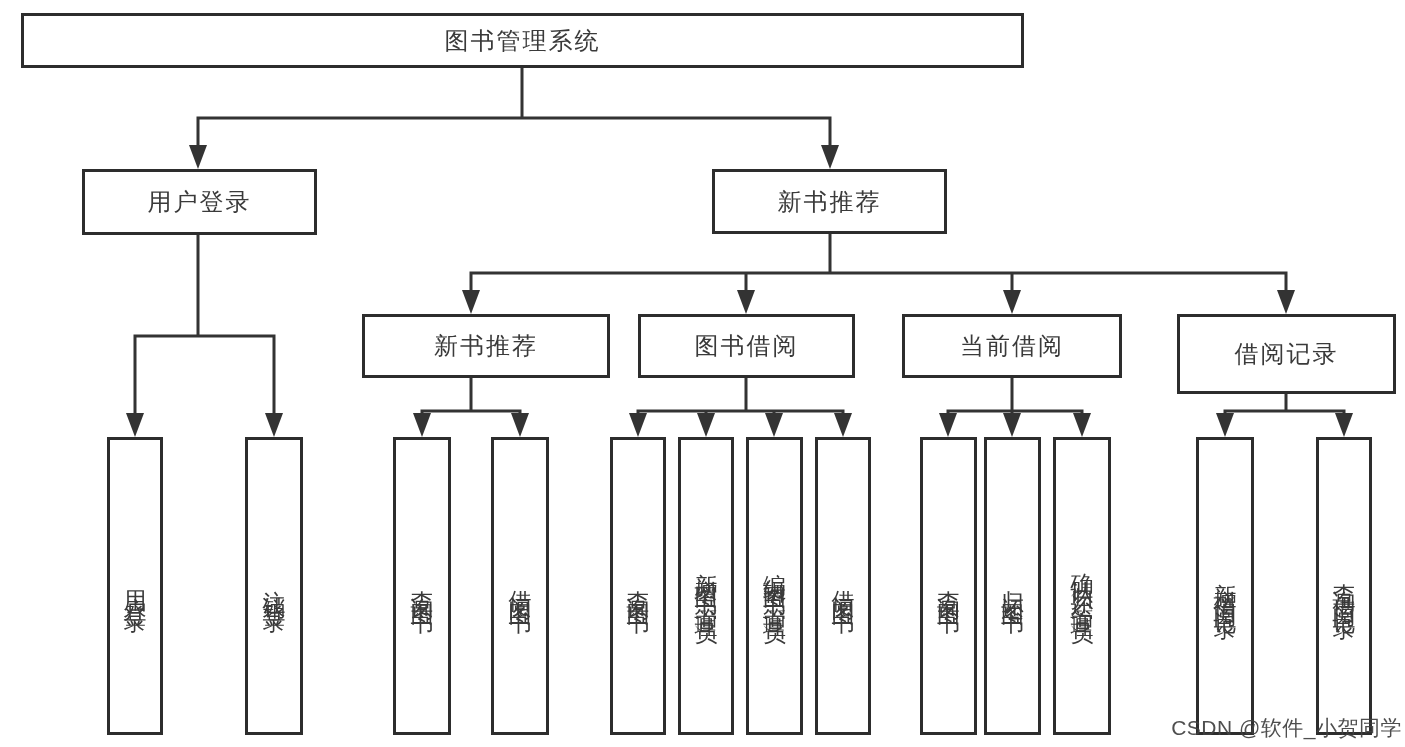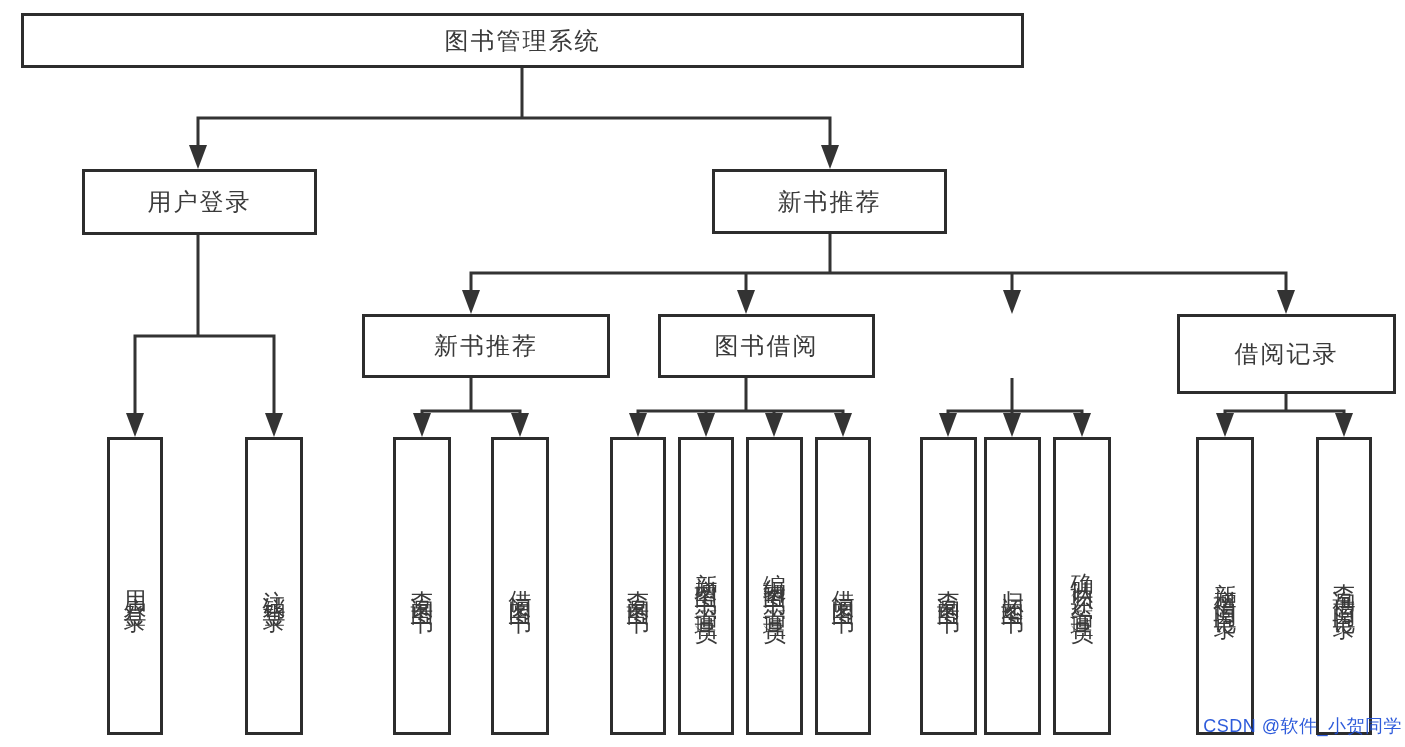--- a/index.html
+++ b/index.html
@@ -14,21 +14,21 @@
     color:#3a3a3a;
   }
   .node .label{white-space:nowrap;}
   .h .label{font-size:24px;letter-spacing:2px;}
   .v .label{
     writing-mode:vertical-rl;text-orientation:mixed;
     font-size:23px;letter-spacing:7px;line-height:1.0;
   }
   .watermark{
     position:absolute;z-index:6;right:3px;top:714px;
-    font-size:18px;color:#1d4ed8;opacity:.92;letter-spacing:.5px;
+    font-size:21px;color:#404040;opacity:.92;letter-spacing:.5px;
     font-family:"Liberation Sans",sans-serif;white-space:nowrap;margin-left:20px;
   }
 </style>
 </head>
 <body>
 
 <div class="canvas">
 
   <svg class="connectors" width="1405" height="747" viewBox="0 0 1405 747">
     <g stroke="#333333" stroke-width="3" fill="none">
@@ -70,22 +70,25 @@
   <div class="node h" style="left:82px;top:169px;width:235px;height:66px">
     <span class="label">用户登录</span>
   </div>
   <div class="node h" style="left:712px;top:169px;width:235px;height:65px">
     <span class="label">新书推荐</span>
   </div>
 
   <div class="node h" style="left:362px;top:314px;width:248px;height:64px">
     <span class="label">新书推荐</span>
   </div>
-  <div class="node h" style="left:658px;top:314px;width:217px;height:64px">
+  <div class="node h" style="left:638px;top:314px;width:217px;height:64px">
     <span class="label">图书借阅</span>
+  </div>
+  <div class="node h" style="left:902px;top:314px;width:220px;height:64px">
+    <span class="label">当前借阅</span>
   </div>
   <div class="node h" style="left:1177px;top:314px;width:219px;height:80px">
     <span class="label">借阅记录</span>
   </div>
 
   <div class="node v" style="left:107px;top:437px;width:56px;height:298px">
     <span class="label">用户登录</span>
   </div>
   <div class="node v" style="left:245px;top:437px;width:58px;height:298px">
     <span class="label">注销登录</span>

